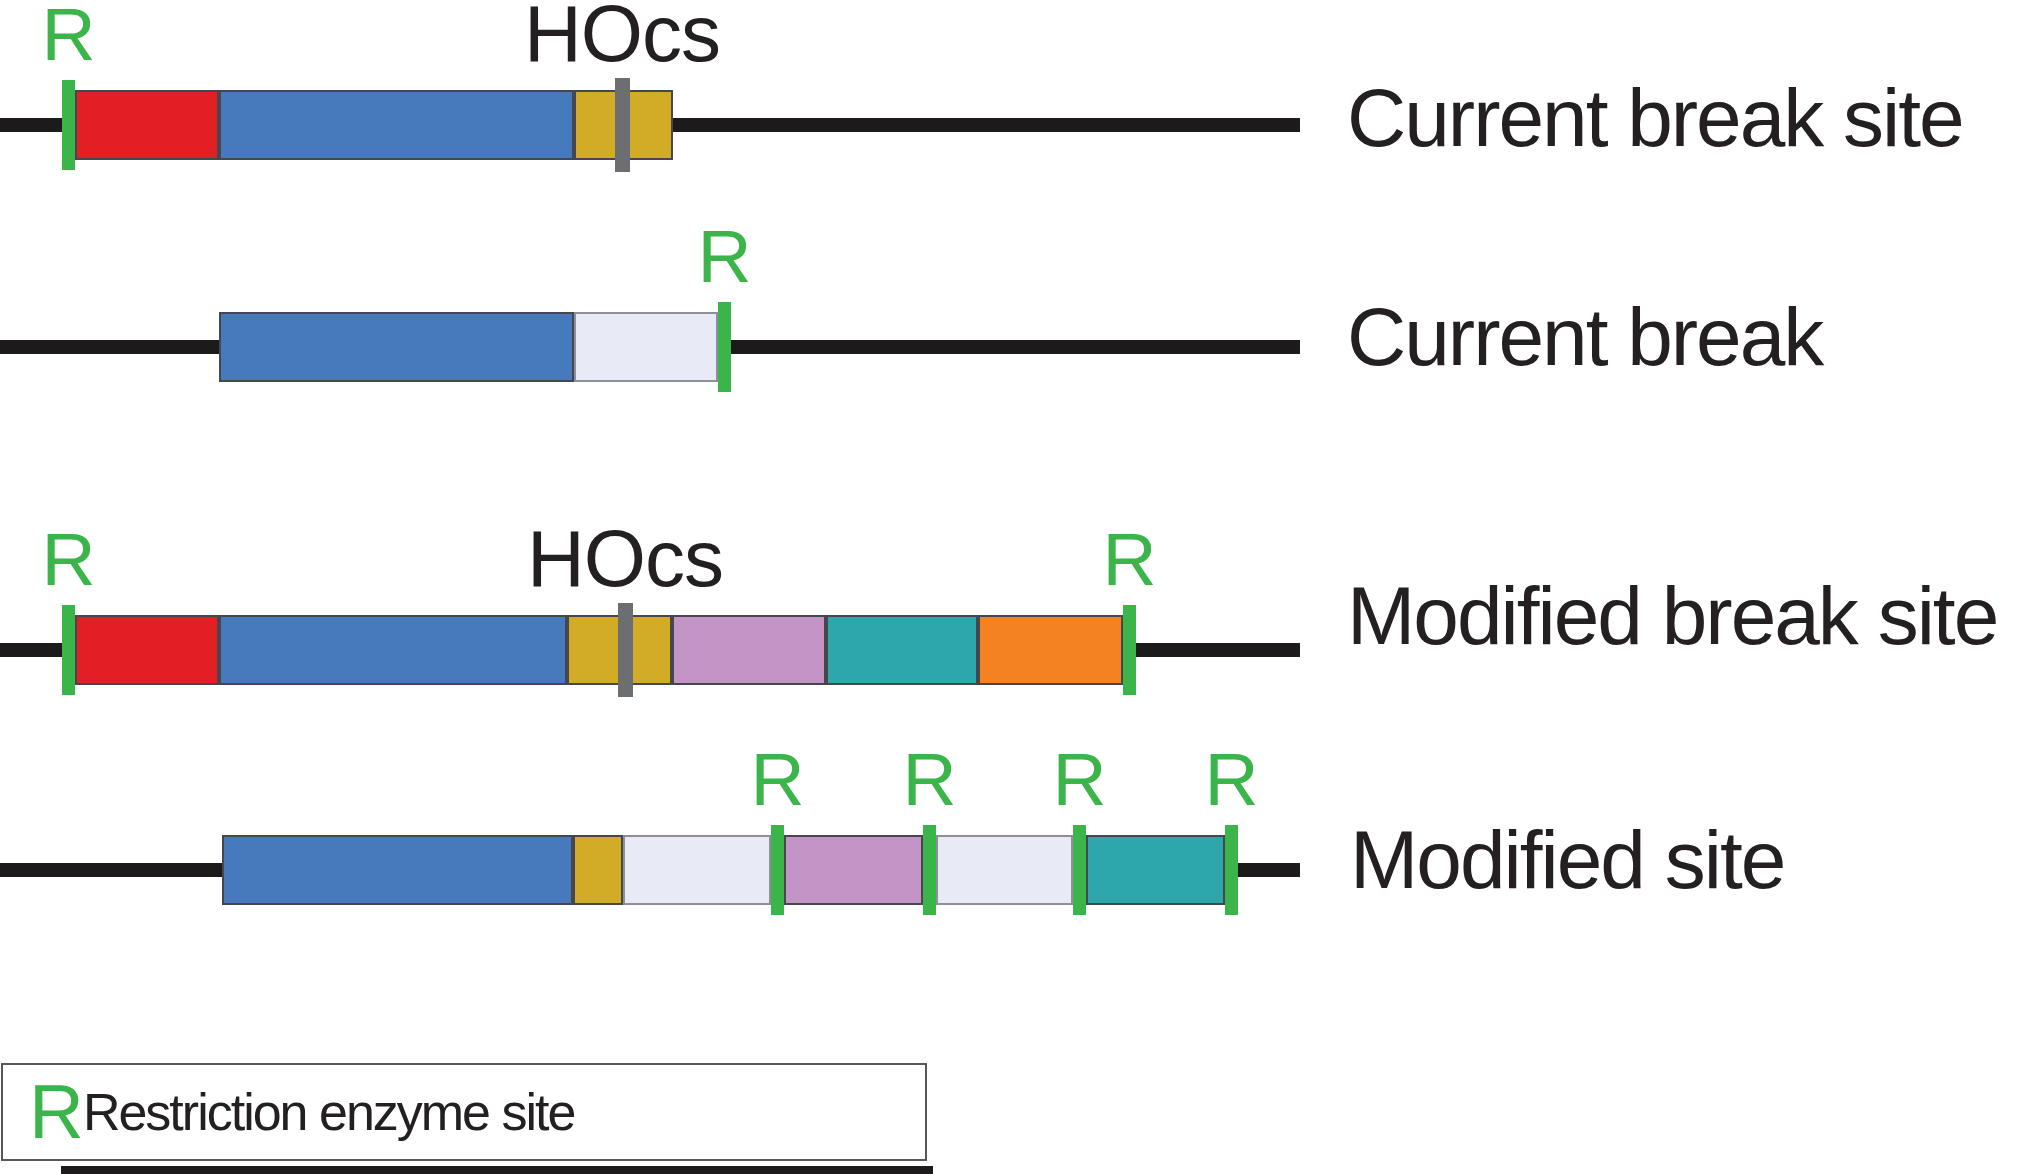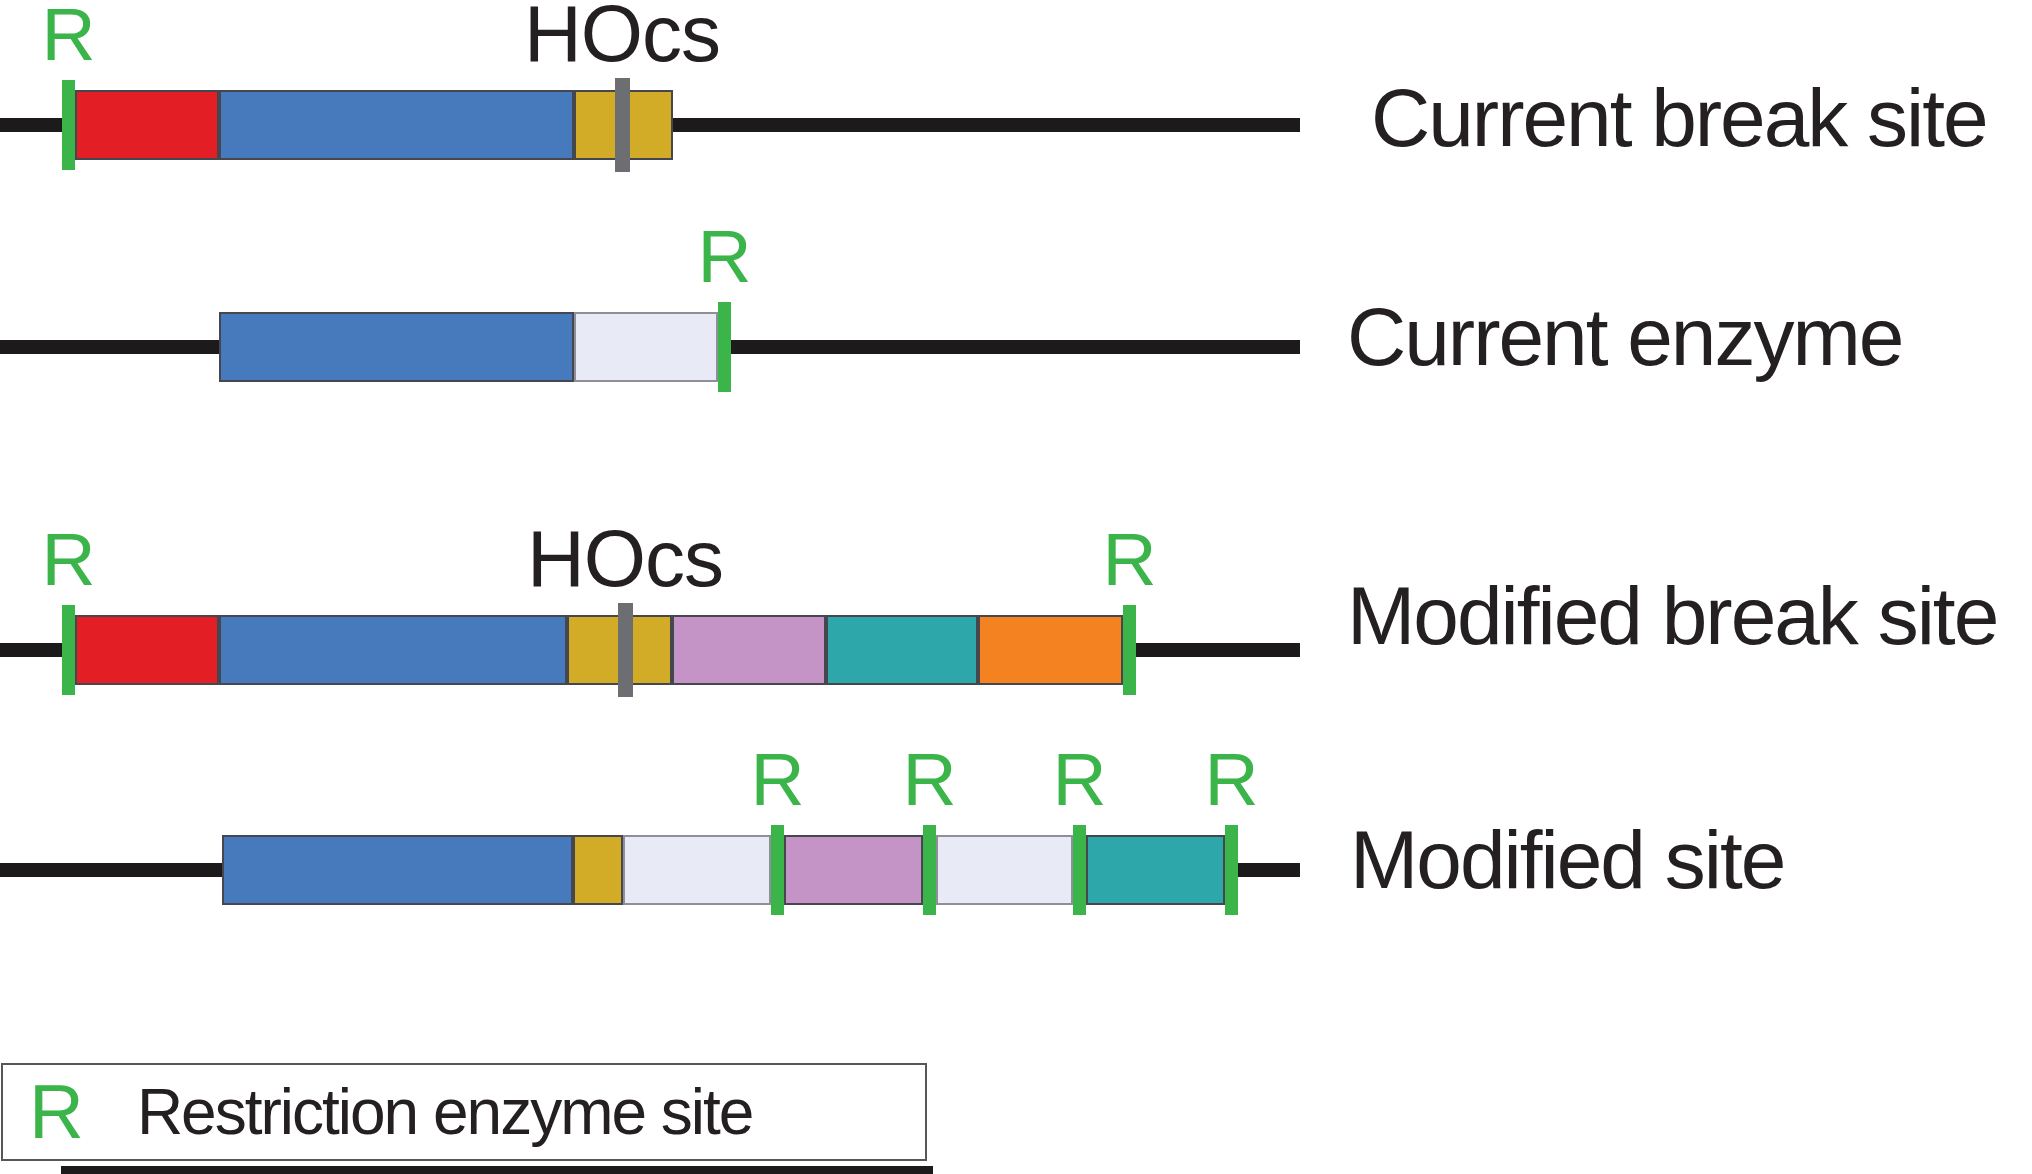--- a/index.html
+++ b/index.html
@@ -21,43 +21,43 @@
   .row-label{
     position:absolute;color:#242021;font-size:82px;line-height:1;
     letter-spacing:-2px;white-space:nowrap;
   }
   #legend{
     position:absolute;left:1px;top:1063px;width:926px;height:98px;
     border:2px solid #57575b;box-sizing:border-box;background:#ffffff;
     display:flex;align-items:center;
   }
   #legend .legend-r{color:#3bb54a;font-size:76px;line-height:1;margin-left:26px;letter-spacing:-1px;}
-  #legend .legend-txt{color:#242021;font-size:64px;line-height:1;margin-left:54px;letter-spacing:-2px;white-space:nowrap;}
+  #legend .legend-txt{color:#242021;font-size:52px;line-height:1;letter-spacing:-2px;white-space:nowrap;}
   #bottom-bar{position:absolute;left:61px;top:1166px;width:872px;height:8px;background:#1c1a1a;}
 </style>
 </head>
 <body>
 
 <div id="stage">
   <div id="diagram">
       <div class="abs" style="left: 0px; top: 118px; width: 1300px; height: 14px; background: rgb(28, 26, 26);"></div>
       <div class="seg" style="left: 75px; top: 90px; width: 144px; height: 70px; background: rgb(227, 30, 36);"></div>
       <div class="seg" style="left: 219px; top: 90px; width: 355px; height: 70px; background: rgb(71, 121, 189);"></div>
       <div class="seg" style="left: 574px; top: 90px; width: 99px; height: 70px; background: rgb(210, 171, 39);"></div>
       <div class="abs" style="left: 615px; top: 78px; width: 15px; height: 94px; background: rgb(109, 110, 113);"></div>
       <div class="hocs" style="left: 622px; top: -6px;">HOcs</div>
       <div class="abs" style="left: 62px; top: 80px; width: 13px; height: 90px; background: rgb(59, 181, 74);"></div>
       <div class="r-label" style="left: 68px; top: -3px;">R</div>
-      <div class="row-label" style="left: 1347px; top: 77px; margin-left: 24px;">Current break site</div>
+      <div class="row-label" style="left: 1347px; top: 77px;">Current break site</div>
       <div class="abs" style="left: 0px; top: 340px; width: 1300px; height: 14px; background: rgb(28, 26, 26);"></div>
       <div class="seg" style="left: 219px; top: 312px; width: 355px; height: 70px; background: rgb(71, 121, 189);"></div>
       <div class="seg light" style="left: 574px; top: 312px; width: 144px; height: 70px; background: rgb(232, 235, 246);"></div>
       <div class="abs" style="left: 718px; top: 302px; width: 13px; height: 90px; background: rgb(59, 181, 74);"></div>
       <div class="r-label" style="left: 724px; top: 219px;">R</div>
-      <div class="row-label" style="left: 1347px; top: 296px;">Current enzyme</div>
+      <div class="row-label" style="left: 1347px; top: 296px;">Current break</div>
       <div class="abs" style="left: 0px; top: 643px; width: 1300px; height: 14px; background: rgb(28, 26, 26);"></div>
       <div class="seg" style="left: 75px; top: 615px; width: 144px; height: 70px; background: rgb(227, 30, 36);"></div>
       <div class="seg" style="left: 219px; top: 615px; width: 348px; height: 70px; background: rgb(71, 121, 189);"></div>
       <div class="seg" style="left: 567px; top: 615px; width: 105px; height: 70px; background: rgb(210, 171, 39);"></div>
       <div class="seg" style="left: 672px; top: 615px; width: 154px; height: 70px; background: rgb(197, 148, 198);"></div>
       <div class="seg" style="left: 826px; top: 615px; width: 152px; height: 70px; background: rgb(46, 167, 170);"></div>
       <div class="seg" style="left: 978px; top: 615px; width: 145px; height: 70px; background: rgb(245, 130, 32);"></div>
       <div class="abs" style="left: 618px; top: 603px; width: 15px; height: 94px; background: rgb(109, 110, 113);"></div>
       <div class="hocs" style="left: 625px; top: 519px;">HOcs</div>
       <div class="abs" style="left: 62px; top: 605px; width: 13px; height: 90px; background: rgb(59, 181, 74);"></div>

